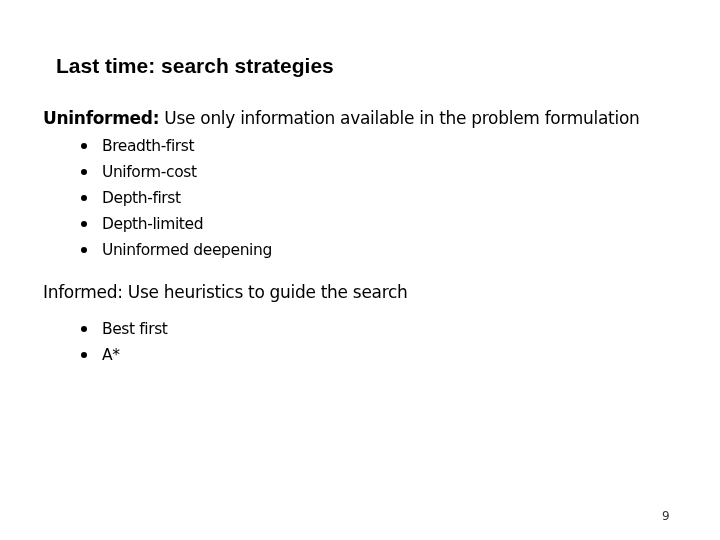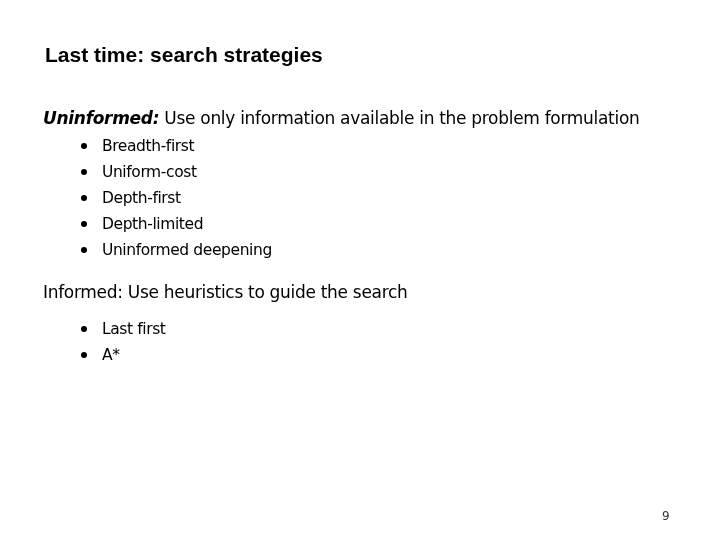--- a/index.html
+++ b/index.html
@@ -16,38 +16,37 @@
     }
     .slide-title {
       position: absolute;
       left: 45px;
       top: 41px;
       font-family: "Liberation Sans", sans-serif;
       font-weight: bold;
       font-size: 21px;
       line-height: 28px;
       white-space: nowrap;
-      margin: 0;
+      margin: 11px;
     }
     .body-text {
       font-family: "DejaVu Sans", sans-serif;
     }
     .section-heading {
       position: absolute;
       left: 43px;
       white-space: nowrap;
       font-size: 17px;
       line-height: 22px;
       letter-spacing: -0.3px;
     }
     .section-uninformed { top: 107px; }
     .section-informed { top: 281px; }
     .section-heading .term-bold {
       font-weight: bold;
-      font-style: italic;
     }
     .bullet-list {
       position: absolute;
       list-style: none;
       margin: 0;
       padding: 0;
       font-size: 15.5px;
       letter-spacing: -0.4px;
     }
     .bullet-list li {
@@ -124,21 +123,21 @@
     </li>
   </ul>
 
   <div class="section-heading section-informed body-text">
     <span>Informed:</span><span> Use heuristics to guide the search</span>
   </div>
 
   <ul class="bullet-list list-informed body-text">
     <li>
       <span class="bullet-dot"></span>
-      <span class="item-label">Last first</span>
+      <span class="item-label">Best first</span>
     </li>
     <li>
       <span class="bullet-dot"></span>
       <span class="item-label">A*</span>
     </li>
   </ul>
 
   <div class="page-number">9</div>
 </div>
 

